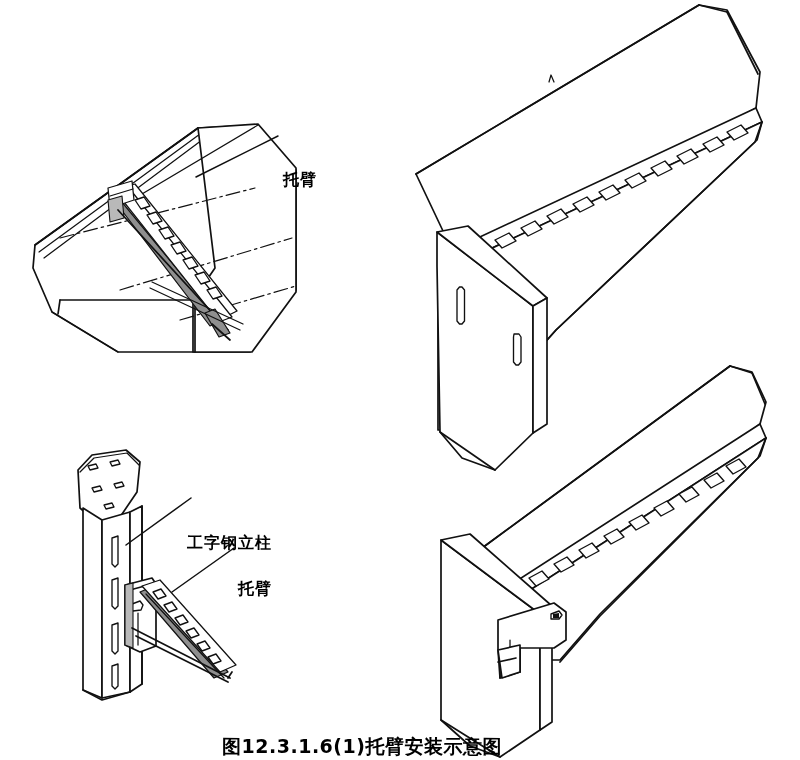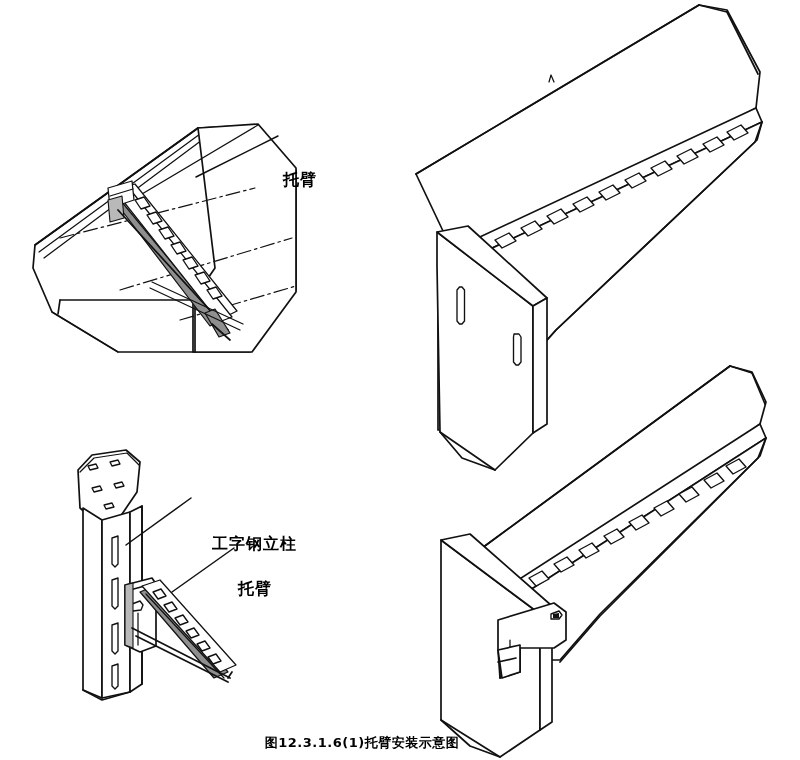--- a/index.html
+++ b/index.html
@@ -26,30 +26,30 @@
     font-family:"DejaVu Sans","Liberation Sans",sans-serif;
     font-size:16px;
     font-weight:700;
     letter-spacing:1px;
     color:#000;
     white-space:nowrap;
     line-height:1;
     margin-top:44px;
   }
   #label-bracket-top{ left:283px; top:128px; }
-  #label-ibeam-column{ left:212px; top:492px; }
+  #label-ibeam-column{ left:187px; top:492px;font-family:Liberation Mono, monospace; }
   #label-bracket-bottom{ left:238px; top:537px; }
   #figure-caption{
     position:absolute;
     left:0;
     top:734px;
     width:724px;
     text-align:center;
     font-family:"DejaVu Sans","Liberation Sans",sans-serif;
-    font-size:13px;
+    font-size:19px;
     font-weight:700;
     letter-spacing:0.5px;
     color:#000;
   }
 </style>
 </head>
 <body>
 
 <div id="sheet">
 

